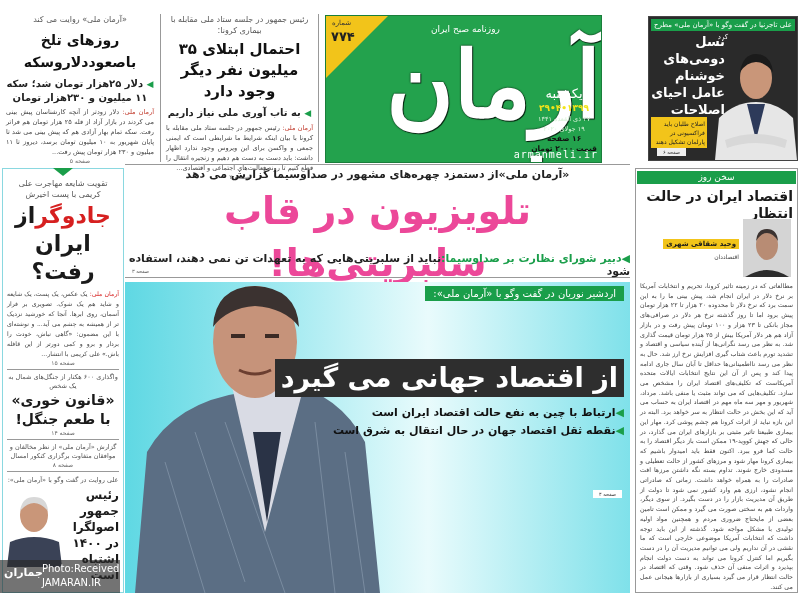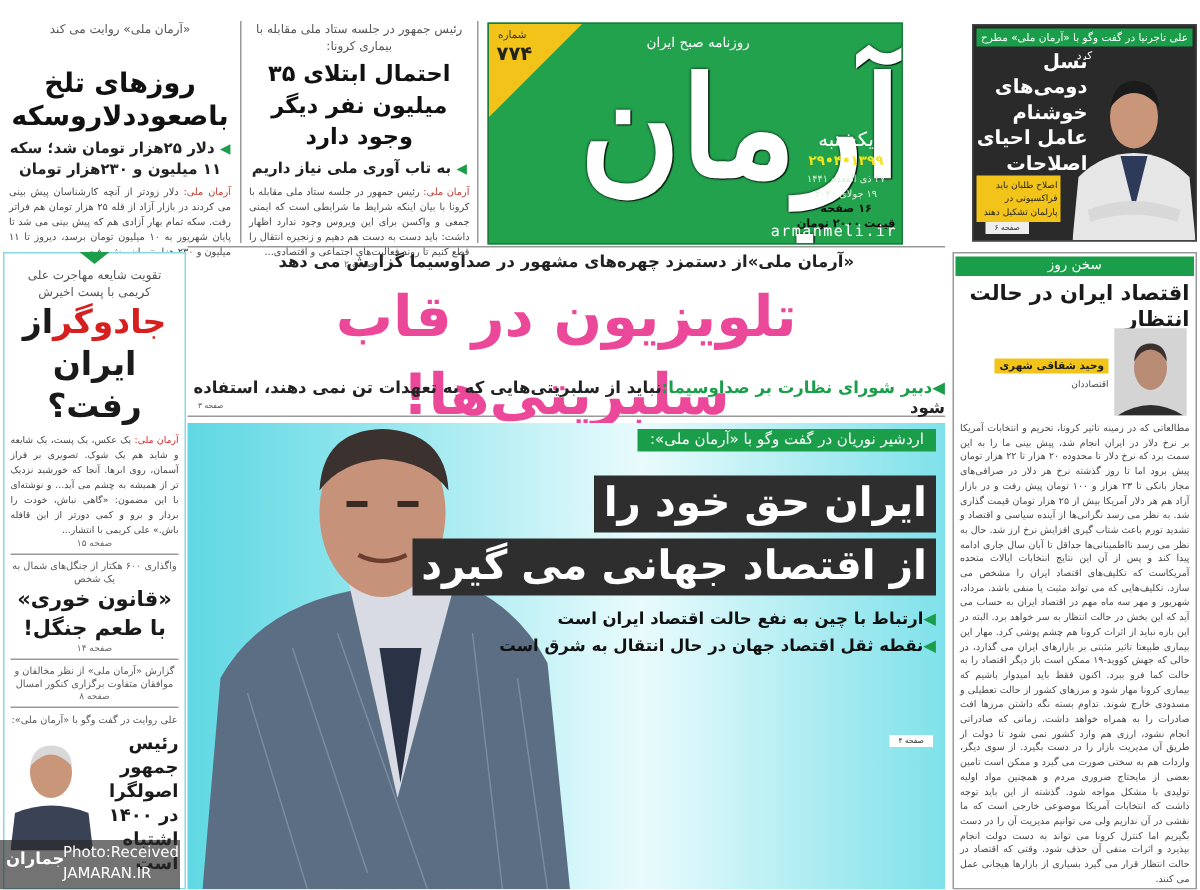--- a/index.html
+++ b/index.html
@@ -83,21 +83,21 @@
 </head>
 <body>
 
 <div class="sep" style="left:160px;top:14px;height:148px"></div>
 <div class="sep" style="left:318px;top:14px;height:148px"></div>
 <div class="hsep" style="left:125px;top:164px;width:505px"></div>
 <div class="hsep" style="left:125px;top:277px;width:505px"></div>
 
 <div class="story-top" style="left:2px;width:156px">
   <div class="kicker">«آرمان ملی» روایت می کند</div>
-  <div class="headline-bk" style="font-size:18px;line-height:22px;margin-top:20px">روزهای تلخ باصعوددلاروسکه</div>
+  <div class="headline-bk" style="font-size:14px;line-height:22px;margin-top:4px">روزهای تلخ باصعوددلاروسکه</div>
   <div class="sub" style="margin-top:4px"><span class="tri">◀</span> <span>دلار ۲۵هزار تومان شد؛ سکه ۱۱ میلیون و ۲۳۰هزار تومان</span></div>
   <div class="body-text"><span class="red">آرمان ملی:</span> <span>دلار زودتر از آنچه کارشناسان پیش بینی می کردند در بازار آزاد از قله ۲۵ هزار تومان هم فراتر رفت. سکه تمام بهار آزادی هم که پیش بینی می شد تا پایان شهریور به ۱۰ میلیون تومان برسد، دیروز تا ۱۱ میلیون و ۲۳۰ هزار تومان پیش رفت...</span></div>
   <div class="pgref">صفحه ۵</div>
 </div>
 
 <div class="story-top" style="left:162px;width:155px">
   <div class="kicker">رئیس جمهور در جلسه ستاد ملی مقابله با بیماری کرونا:</div>
   <div class="headline-bk" style="font-size:15px;line-height:21px;margin-top:3px">احتمال ابتلای ۳۵ میلیون نفر دیگر وجود دارد</div>
   <div class="sub" style="margin-top:4px"><span class="tri">◀</span> <span>به تاب آوری ملی نیاز داریم</span></div>
   <div class="body-text"><span class="red">آرمان ملی:</span> <span>رئیس جمهور در جلسه ستاد ملی مقابله با کرونا با بیان اینکه شرایط ما شرایطی است که ایمنی جمعی و واکسن برای این ویروس وجود ندارد اظهار داشت: باید دست به دست هم دهیم و زنجیره انتقال را قطع کنیم تا روند فعالیت‌های اجتماعی و اقتصادی...</span></div>
@@ -147,21 +147,20 @@
     <path d="M96 100 L130 250 L170 100 Z" fill="#d9dbe4"></path>
     <path d="M118 150 L132 240 L146 150 Z" fill="#2a3346"></path>
     <path d="M60 150 L110 300 M90 140 L150 311 M30 180 L70 311 M180 140 L200 311 M210 170 L230 311" stroke="#7a8ca0" stroke-width="1" fill="none"></path>
     <ellipse cx="120" cy="60" rx="42" ry="56" fill="#c6937a"></ellipse>
     <path d="M78 45 Q80 5 120 4 Q162 6 164 45 Q150 26 120 24 Q92 26 78 45Z" fill="#3b3230"></path>
     <rect x="96" y="52" width="14" height="4" fill="#3b2a24"></rect>
     <rect x="130" y="52" width="14" height="4" fill="#3b2a24"></rect>
     <path d="M104 88 Q120 96 136 88" stroke="#6b3e30" stroke-width="3" fill="none"></path>
   </svg>
   <div class="strap">اردشیر نوریان در گفت وگو با «آرمان ملی»:</div>
-  <div class="bar b1">ایران حق خود را</div>
   <div class="bar b2">از اقتصاد جهانی می گیرد</div>
   <div class="bul" style="top:124px"><span class="tri">◀</span><span>ارتباط با چین به نفع حالت اقتصاد ایران است</span></div>
   <div class="bul" style="top:142px"><span class="tri">◀</span><span>نقطه ثقل اقتصاد جهان در حال انتقال به شرق است</span></div>
   <div class="pg">صفحه ۴</div>
 </div>
 
 <div class="lcol">
   <div class="notch"></div>
   <div>
     <div class="kicker" style="margin-top:6px">تقویت شایعه مهاجرت علی کریمی با پست اخیرش</div>

